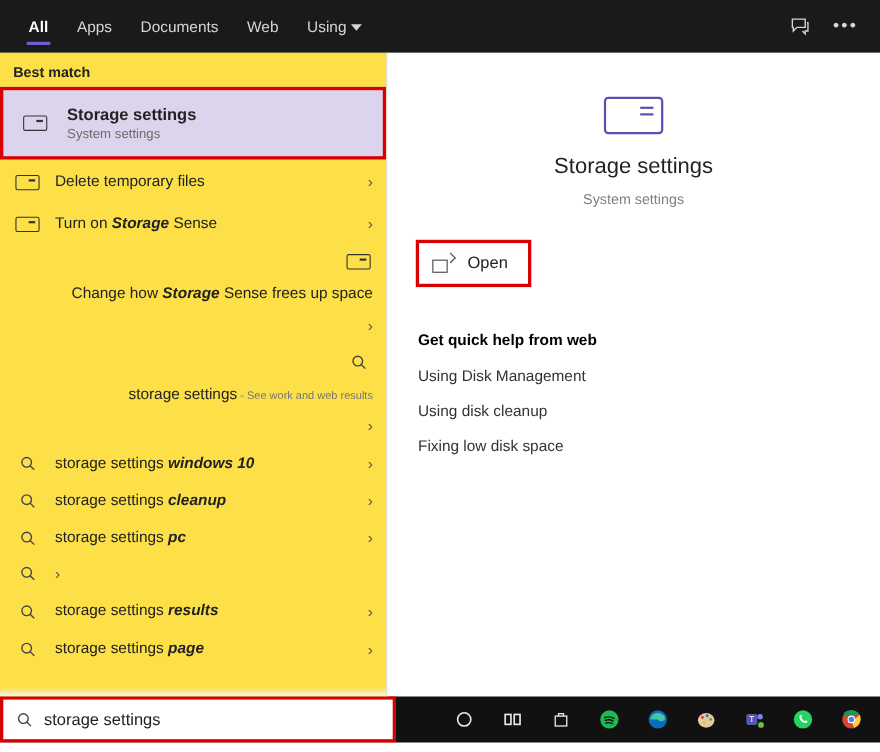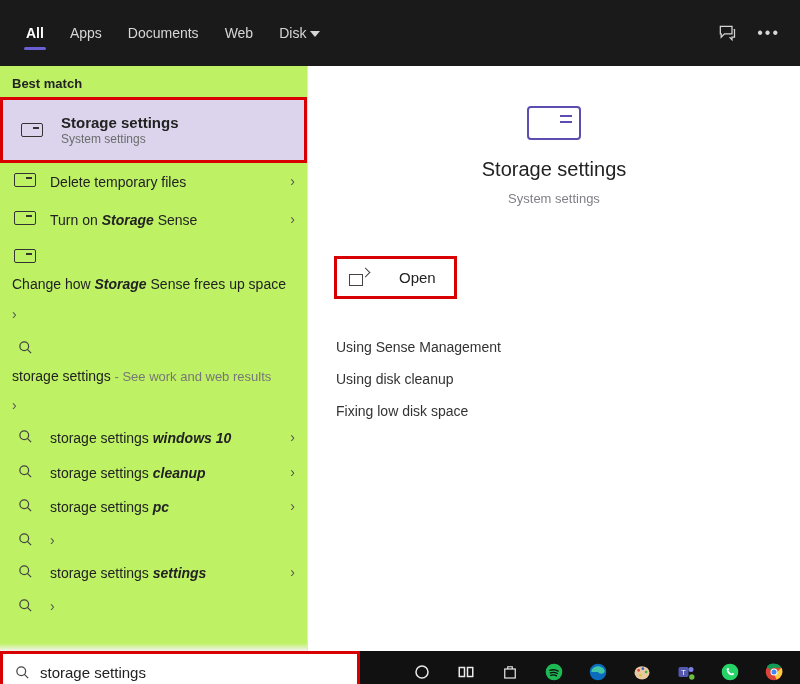--- a/index.html
+++ b/index.html
@@ -1,58 +1,58 @@
 <!DOCTYPE html>
 <html><head>
 <meta charset="utf-8">
 <style>
   * { box-sizing: border-box; margin: 0; padding: 0; font-family: "Segoe UI", Arial, sans-serif; }
   html, body { width: 800px; height: 684px; overflow: hidden; background: #fff; }
 
-  .topbar { height: 66px; background: #1a1a1a; display: flex; align-items: center; padding: 0 16px; color: #ccc; }
+  .topbar { height: 48px; background: #1a1a1a; display: flex; align-items: center; padding: 0 16px; color: #ccc; }
   .tabs { display: flex; gap: 6px; align-items: center; flex: 1; }
   .tab { padding: 6px 10px; font-size: 14px; color: #d6d6d6; cursor: pointer; position: relative; }
   .tab.active { color: #fff; font-weight: 600; }
   .tab.active::after { content: ""; position: absolute; left: 8px; right: 8px; bottom: -3px; height: 3px; background: #6a60d4; border-radius: 2px; }
   .chevron-down-icon { display:inline-block; margin-left:4px; width:0; height:0; border-left:5px solid transparent; border-right:5px solid transparent; border-top:6px solid #d6d6d6; vertical-align: middle; }
   .topbar-right { display: flex; gap: 20px; align-items: center; padding-right: 4px; }
 
   .body { display: flex; height: calc(684px - 57px - 42px); }
-  .left-pane { width: 308px; background: #bef264; overflow: hidden; position: relative; border-right: 1px solid #e3e3e3; }
+  .left-pane { width: 352px; background: #fde047; overflow: hidden; position: relative; border-right: 1px solid #e3e3e3; }
   .right-pane { flex: 1; background: #fff; display: flex; flex-direction: column; }
 
   .section-header { padding: 10px 12px 6px 12px; font-size: 13px; font-weight: 600; color: #222; }
   .best-match-card { display: flex; align-items: center; gap: 14px; padding: 14px 14px; background: #dcd4ec; margin: 0; border: 3px solid #d80000; }
   .best-match-card .icon-slot { width: 30px; display:flex; justify-content:center; }
   .drive-icon { width: 22px; height: 14px; border: 1.4px solid #333; border-radius: 2px; position: relative; }
   .drive-icon::after { content: ""; position: absolute; top: 3px; right: 3px; width: 6px; height: 2px; background: #333; }
   .best-match-texts .title { font-size: 15px; font-weight: 600; color: #222; }
   .best-match-texts .sub { font-size: 12px; color: #6b6b6b; margin-top: 1px; }
 
-  .row { display:flex; align-items:flex-start; gap: 12px; padding: 8px 12px; cursor:pointer; }
+  .row { display:flex; align-items:flex-end; gap: 12px; padding: 8px 12px; cursor:pointer; }
   .row .icon-slot { width: 26px; display:flex; justify-content:center; color:#444; }
   .row .text { flex:1; font-size: 14px; color:#222; line-height:1.3; }
-  .row .text .dim { color:#777; font-size: 13px; }
+  .row .text .dim { color:#777; font-size: 10px; }
   .row .chev { color:#555; font-size: 14px; }
   .row.two-line { min-height: 46px; flex-direction: column; }
 
   .rows-settings .row { padding: 10px 12px; }
 
   .search-icon-svg { width: 15px; height: 15px; }
 
   .left-fade { position:absolute; left:0; right:0; bottom:0; height:8px; background:linear-gradient(to bottom, rgba(243,243,243,0), rgba(243,243,243,1)); }
 
   .preview-hero { display:flex; flex-direction:column; align-items:center; padding: 40px 0 12px 0; gap: 18px; }
   .big-drive { width: 54px; height: 34px; border: 2px solid #5c4db1; border-radius: 4px; position: relative; }
   .big-drive::after { content:""; position:absolute; top:7px; right:7px; width:12px; height:4px; border-top:2px solid #5c4db1; border-bottom:2px solid #5c4db1; }
   .preview-title { font-size: 20px; color:#222; }
   .preview-sub { font-size: 13px; color:#817f86; margin-top:-8px; }
 
   .open-btn-wrap { margin: 18px 0 0 26px; }
-  .open-btn { display:flex; align-items:center; gap: 32px; padding: 10px 18px 10px 12px; border:3px solid #d80000; width: fit-content; cursor:pointer;margin-top:20px; }
+  .open-btn { display:flex; align-items:center; gap: 14px; padding: 10px 18px 10px 12px; border:3px solid #d80000; width: fit-content; cursor:pointer; }
   .open-btn .open-icon { width:18px; height:14px; position:relative; }
   .open-btn .open-icon::before { content:""; position:absolute; left:0; top:3px; width:12px; height:10px; border:1.5px solid #444; }
   .open-btn .open-icon::after { content:""; position:absolute; right:-2px; top:-2px; width:6px; height:6px; border-top:1.5px solid #444; border-right:1.5px solid #444; transform: rotate(45deg); }
   .open-btn span { font-size:15px; color:#222; }
 
   .quick-help { margin: 40px 28px 0 28px; }
   .quick-help h4 { font-size: 14px; font-weight: 600; margin-bottom: 16px; }
   .quick-links { display:flex; flex-direction:column; gap: 16px; }
   .quick-links a { font-size: 14px; color:#333; text-decoration:none; cursor:pointer; }
 
@@ -67,21 +67,21 @@
 </head>
 <body>
 
 <div class="topbar">
   <div class="tabs">
     <div class="tab active">All</div>
     <div class="tab">Apps</div>
     <div class="tab">Documents</div>
     <div class="tab">Web</div>
     <div class="tab">
-      <span>Disk</span><span class="chevron-down-icon"></span>
+      <span>Using</span><span class="chevron-down-icon"></span>
     </div>
   </div>
   <div class="topbar-right">
     <svg width="20" height="20" viewBox="0 0 24 24" fill="none" stroke="#d6d6d6" stroke-width="1.5">
         <path d="M4 4h14v9H9l-4 4v-4H4z"></path>
         <path d="M20 8h1v9h-3v3l-3-3"></path>
       </svg>
     <span style="color:#d6d6d6; letter-spacing:2px;">•••</span>
   </div>
 </div>
@@ -173,51 +173,53 @@
           </div>
         <div class="chev">›</div>
       </div>
       <div class="row">
         <div class="icon-slot">
             <svg class="search-icon-svg" viewBox="0 0 24 24" fill="none" stroke="#444" stroke-width="2">
               <circle cx="10" cy="10" r="7"></circle>
               <line x1="15" y1="15" x2="21" y2="21"></line>
             </svg>
           </div>
-        <div class="text"><span>storage settings </span><b>settings</b></div>
-        <div class="chev">›</div>
-      </div>
-      <div class="row">
-        <div class="icon-slot">
-            <svg class="search-icon-svg" viewBox="0 0 24 24" fill="none" stroke="#444" stroke-width="2">
-              <circle cx="10" cy="10" r="7"></circle>
-              <line x1="15" y1="15" x2="21" y2="21"></line>
-            </svg>
-          </div>
+        <div class="text"><span>storage settings </span><b>results</b></div>
+        <div class="chev">›</div>
+      </div>
+      <div class="row">
+        <div class="icon-slot">
+            <svg class="search-icon-svg" viewBox="0 0 24 24" fill="none" stroke="#444" stroke-width="2">
+              <circle cx="10" cy="10" r="7"></circle>
+              <line x1="15" y1="15" x2="21" y2="21"></line>
+            </svg>
+          </div>
+        <div class="text"><span>storage settings </span><b bind="web_items.6.bold">page</b></div>
         <div class="chev">›</div>
       </div>
     </div>
     <div class="left-fade"></div>
   </div>
 
   <div class="right-pane">
     <div class="preview-hero">
       <div class="big-drive"></div>
       <div class="preview-title">Storage settings</div>
       <div class="preview-sub">System settings</div>
     </div>
     <div class="open-btn-wrap">
       <div class="open-btn">
         <div class="open-icon"></div>
         <span>Open</span>
       </div>
     </div>
     <div class="quick-help">
+      <h4>Get quick help from web</h4>
       <div class="quick-links">
-        <a>Using Sense Management</a>
+        <a>Using Disk Management</a>
         <a>Using disk cleanup</a>
         <a>Fixing low disk space</a>
       </div>
     </div>
   </div>
 </div>
 
 <div class="taskbar">
   <div class="searchbox">
     <svg class="search-icon-svg" viewBox="0 0 24 24" fill="none" stroke="#444" stroke-width="2">

